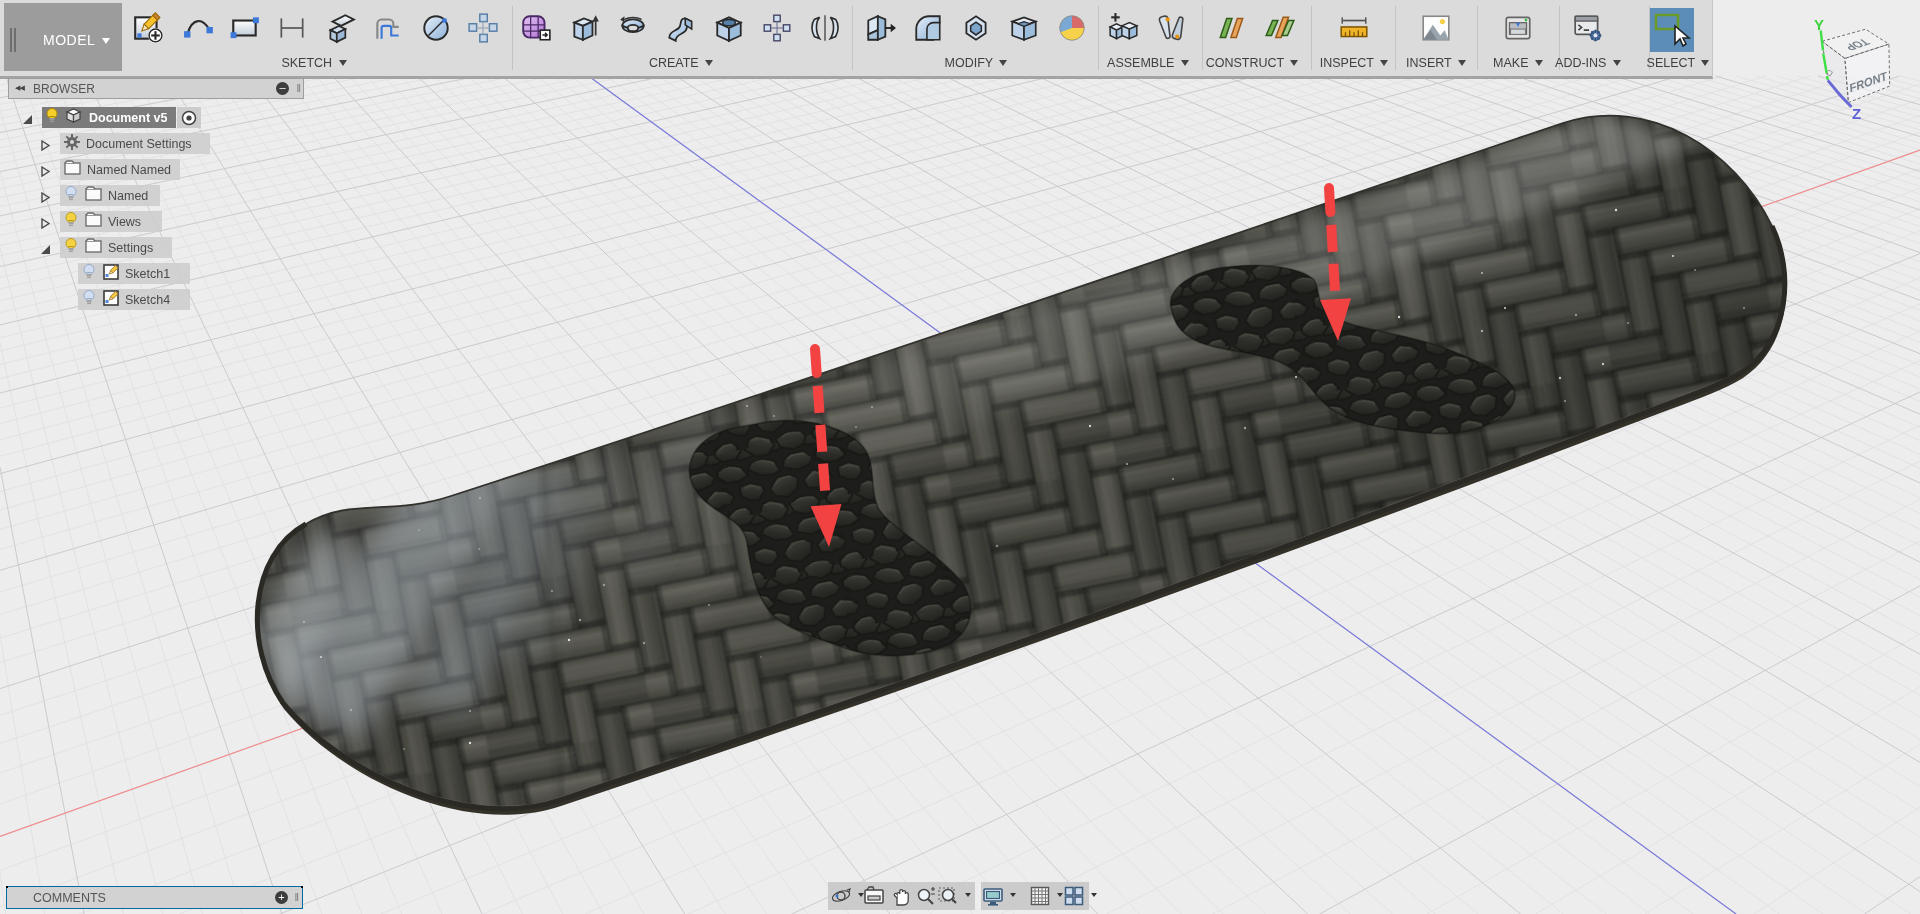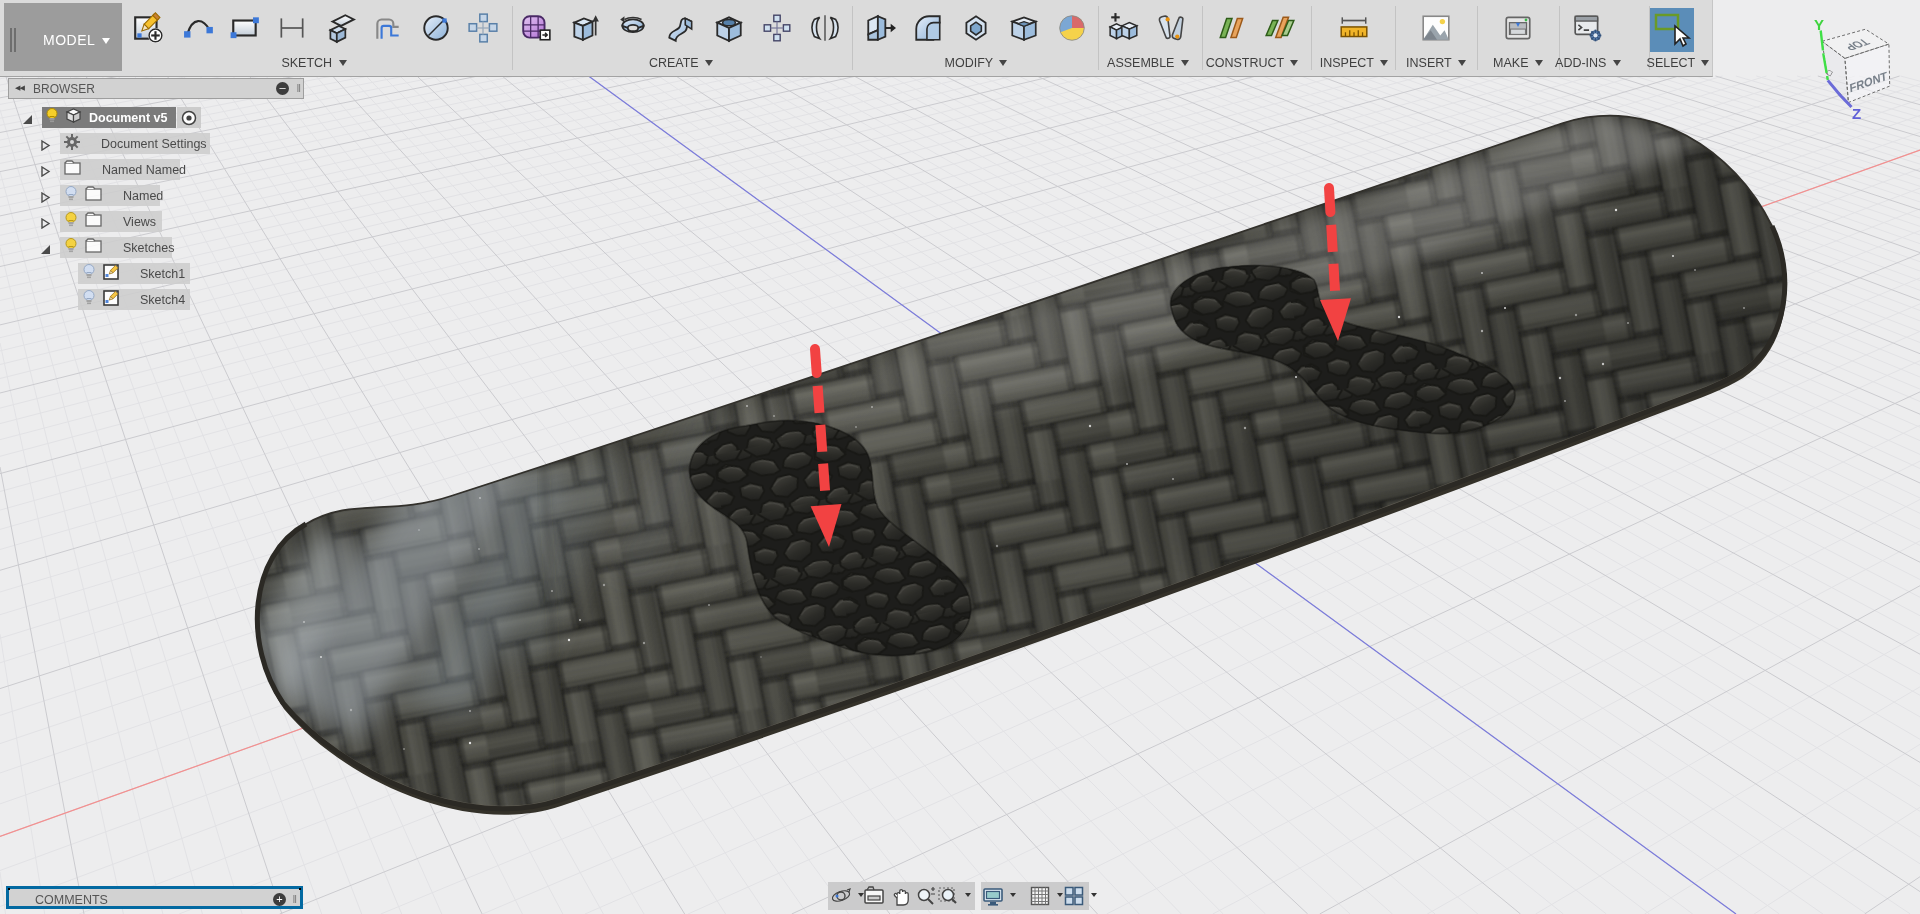--- a/index.html
+++ b/index.html
@@ -1,41 +1,41 @@
 <!DOCTYPE html>
 <html><head><meta charset="utf-8"><style>
 html,body{margin:0;padding:0;background:#ededee}
 #app{position:relative;width:1920px;height:914px;overflow:hidden;background:#ededee;font-family:"Liberation Sans",sans-serif}
 #vp{position:absolute;left:0;top:0}
-#toolbar{position:absolute;left:0;top:0;width:1712px;height:76px;background:#dbdbdb;border-bottom:1px solid #a3a3a3;border-right:1px solid #c6c6c6}
+#toolbar{position:absolute;left:0;top:0;width:1712px;height:76px;background:#dbdbdb;border-bottom:3px solid #a3a3a3;border-right:1px solid #c6c6c6}
 #modelbox{position:absolute;left:4px;top:3px;width:118px;height:68px;background:#9c9c9c}
 .grip{position:absolute;left:6px;top:25px;width:2px;height:24px;background:#6e6e6e}
 .g2{left:10px}
 #modeltxt{position:absolute;left:39px;top:29px;color:#fff;font-size:14px;letter-spacing:0.5px}
 .dd{display:inline-block;width:0;height:0;border-left:4.5px solid transparent;border-right:4.5px solid transparent;border-top:6px solid #444;vertical-align:1px;margin-left:3px}
 #modeltxt .dd{border-top-color:#fff}
 .sep{position:absolute;top:6px;width:1px;height:64px;background:#c3c3c3}
 .ti{position:absolute}
 .tlabel{position:absolute;top:56px;width:140px;text-align:center;font-size:12.5px;color:#3f3f3f}
 #browserhdr{position:absolute;left:8px;top:78px;width:296px;height:21px;background:#d2d2d2;border:1px solid #9e9e9e;box-sizing:border-box}
 #bcollapse{position:absolute;left:6px;top:5px;font-size:7px;color:#444;letter-spacing:-1px}
 #btitle{position:absolute;left:24px;top:3px;font-size:12px;color:#555}
 .circbtn{position:absolute;top:3px;width:13px;height:13px;background:#3d3d3d;color:#fff;border-radius:50%;font-size:11px;line-height:11px;text-align:center}
 .vhandle{position:absolute;right:2px;top:3px;color:#777;font-size:11px}
 .trow{position:absolute;left:0;height:22px;width:320px}
 .tw{position:absolute}
 .selbar{position:absolute;top:0;height:21px;background:#7b7b7b;display:flex;align-items:center}
 .seltxt{color:#fff;font-size:12.5px;font-weight:bold;margin-left:7px;white-space:nowrap}
 .cellbtn{position:absolute;top:0;height:21px;background:#c9c9c9;opacity:0.92;display:flex;align-items:center;justify-content:center}
 .rowbg{position:absolute;top:0;height:21px;background:#cdcdcd;opacity:0.88;display:flex;align-items:center}
-.rowtxt{color:#333;font-size:12.5px;margin-left:21px;white-space:nowrap}
+.rowtxt{color:#333;font-size:12.5px;margin-left:6px;white-space:nowrap}
 .navpanel{position:absolute;top:882px;height:28px;background:#c9c9c9;opacity:0.95}
 .ni{position:absolute}
 .nd{position:absolute;top:893px;border-top-color:#333;border-left-width:3.5px;border-right-width:3.5px;border-top-width:4.5px}
-#comments{position:absolute;left:6px;top:886px;width:297px;height:23px;background:#d2d2d2;border:3px solid #0369a1;box-sizing:border-box}
+#comments{position:absolute;left:6px;top:886px;width:297px;height:23px;background:#d2d2d2;border:1px solid #0369a1;box-sizing:border-box}
 #ctxt{position:absolute;left:26px;top:4px;font-size:12.5px;color:#555}
 .circbtn2{position:absolute;right:14px;top:4px;width:13px;height:13px;background:#3d3d3d;color:#fff;border-radius:50%;font-size:11px;line-height:12px;text-align:center}
 .vhandle2{position:absolute;right:3px;top:4px;color:#777;font-size:11px}
 .cdot{position:absolute;top:-1px;width:2px;height:2px;background:#000}
 </style></head>
 <body>
 <div id="app">
 <svg id="vp" width="1920" height="914">
 <defs>
         <pattern id="weave" width="168.0" height="168.0" patternUnits="userSpaceOnUse" patternTransform="rotate(-11)">
@@ -916,21 +916,21 @@
           <span style="margin-left:4px"><svg width="14" height="18" viewBox="0 0 14 18">
               <circle cx="7" cy="6.5" r="5" fill="#f5cf2a" stroke="#b08d00" stroke-width="1"></circle>
               <rect x="4.5" y="11" width="5" height="2" fill="#999"></rect>
               <rect x="5" y="13.5" width="4" height="1.6" fill="#999"></rect>
               <path d="M4.5,9.5 h5" stroke="#b08d00" stroke-width="1"></path>
             </svg></span>
           <span style="margin-left:7px"><svg width="17" height="15" viewBox="0 0 17 15">
               <rect x="1" y="3" width="15" height="11" fill="#fdfdfd" stroke="#555" stroke-width="1.3"></rect>
               <path d="M1,3 l2,-2 h5 l2,2" fill="#fdfdfd" stroke="#555" stroke-width="1.3"></path>
             </svg></span>
-          <span class="rowtxt">Sketches</span>
+          <span class="rowtxt">Settings</span>
         </div>
       </div>
  <div class="trow" style="top:263px">
    <div class="rowbg" style="left:78px;width:112px">
           <span style="margin-left:4px"><svg width="14" height="18" viewBox="0 0 14 18">
               <circle cx="7" cy="6.5" r="5" fill="#cfdcf2" stroke="#8aa0c0" stroke-width="1"></circle>
               <rect x="4.5" y="11" width="5" height="2" fill="#999"></rect>
               <rect x="5" y="13.5" width="4" height="1.6" fill="#999"></rect>
               <path d="M4.5,9.5 h5" stroke="#8aa0c0" stroke-width="1"></path>
             </svg></span>

